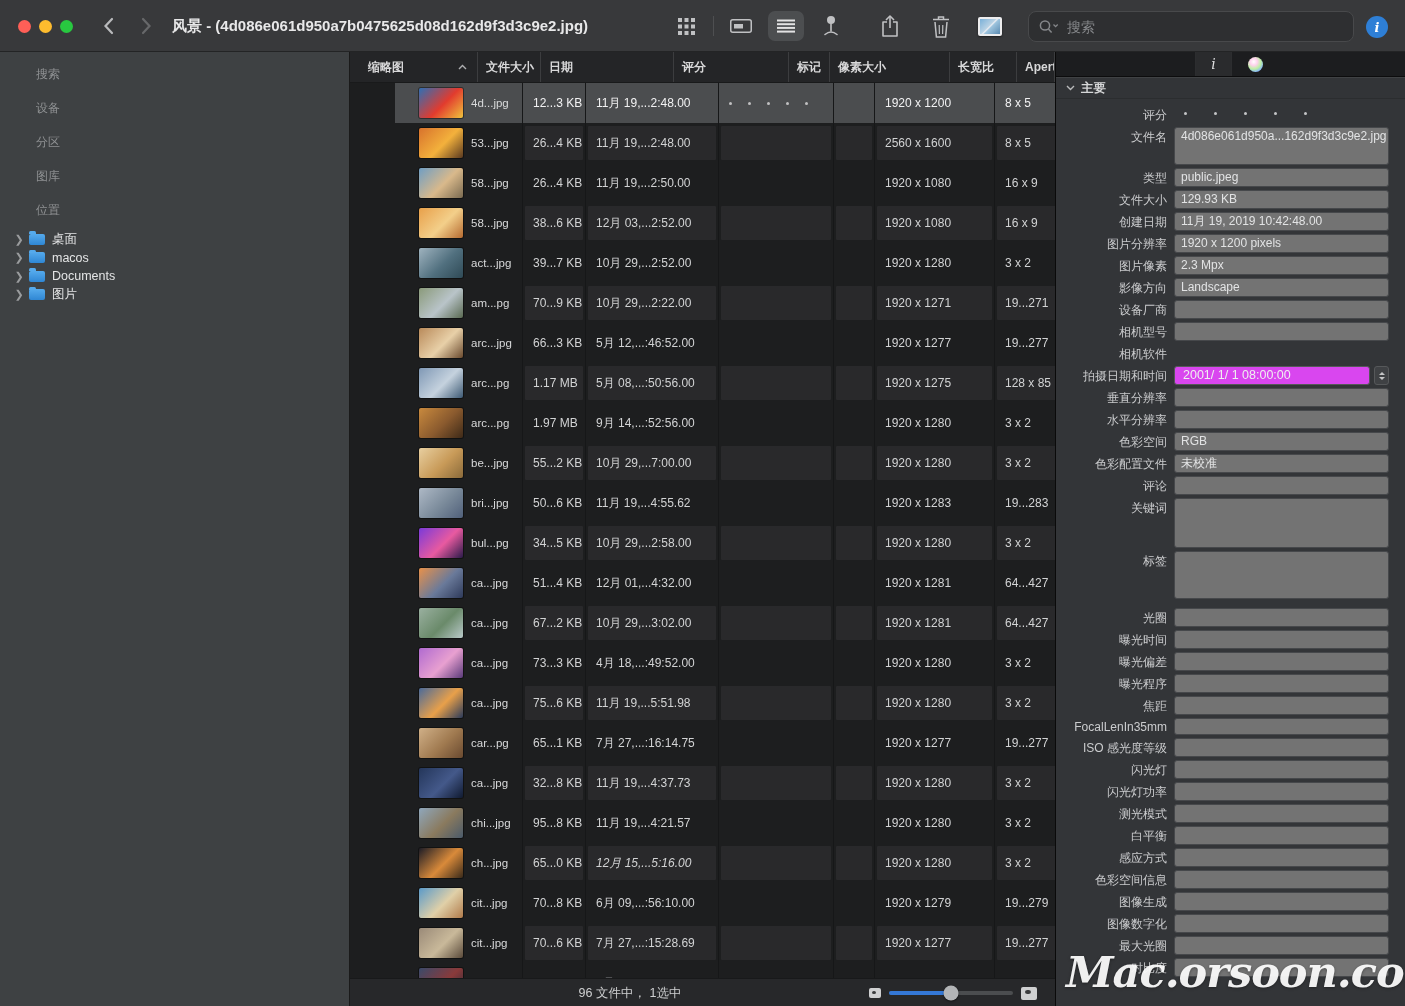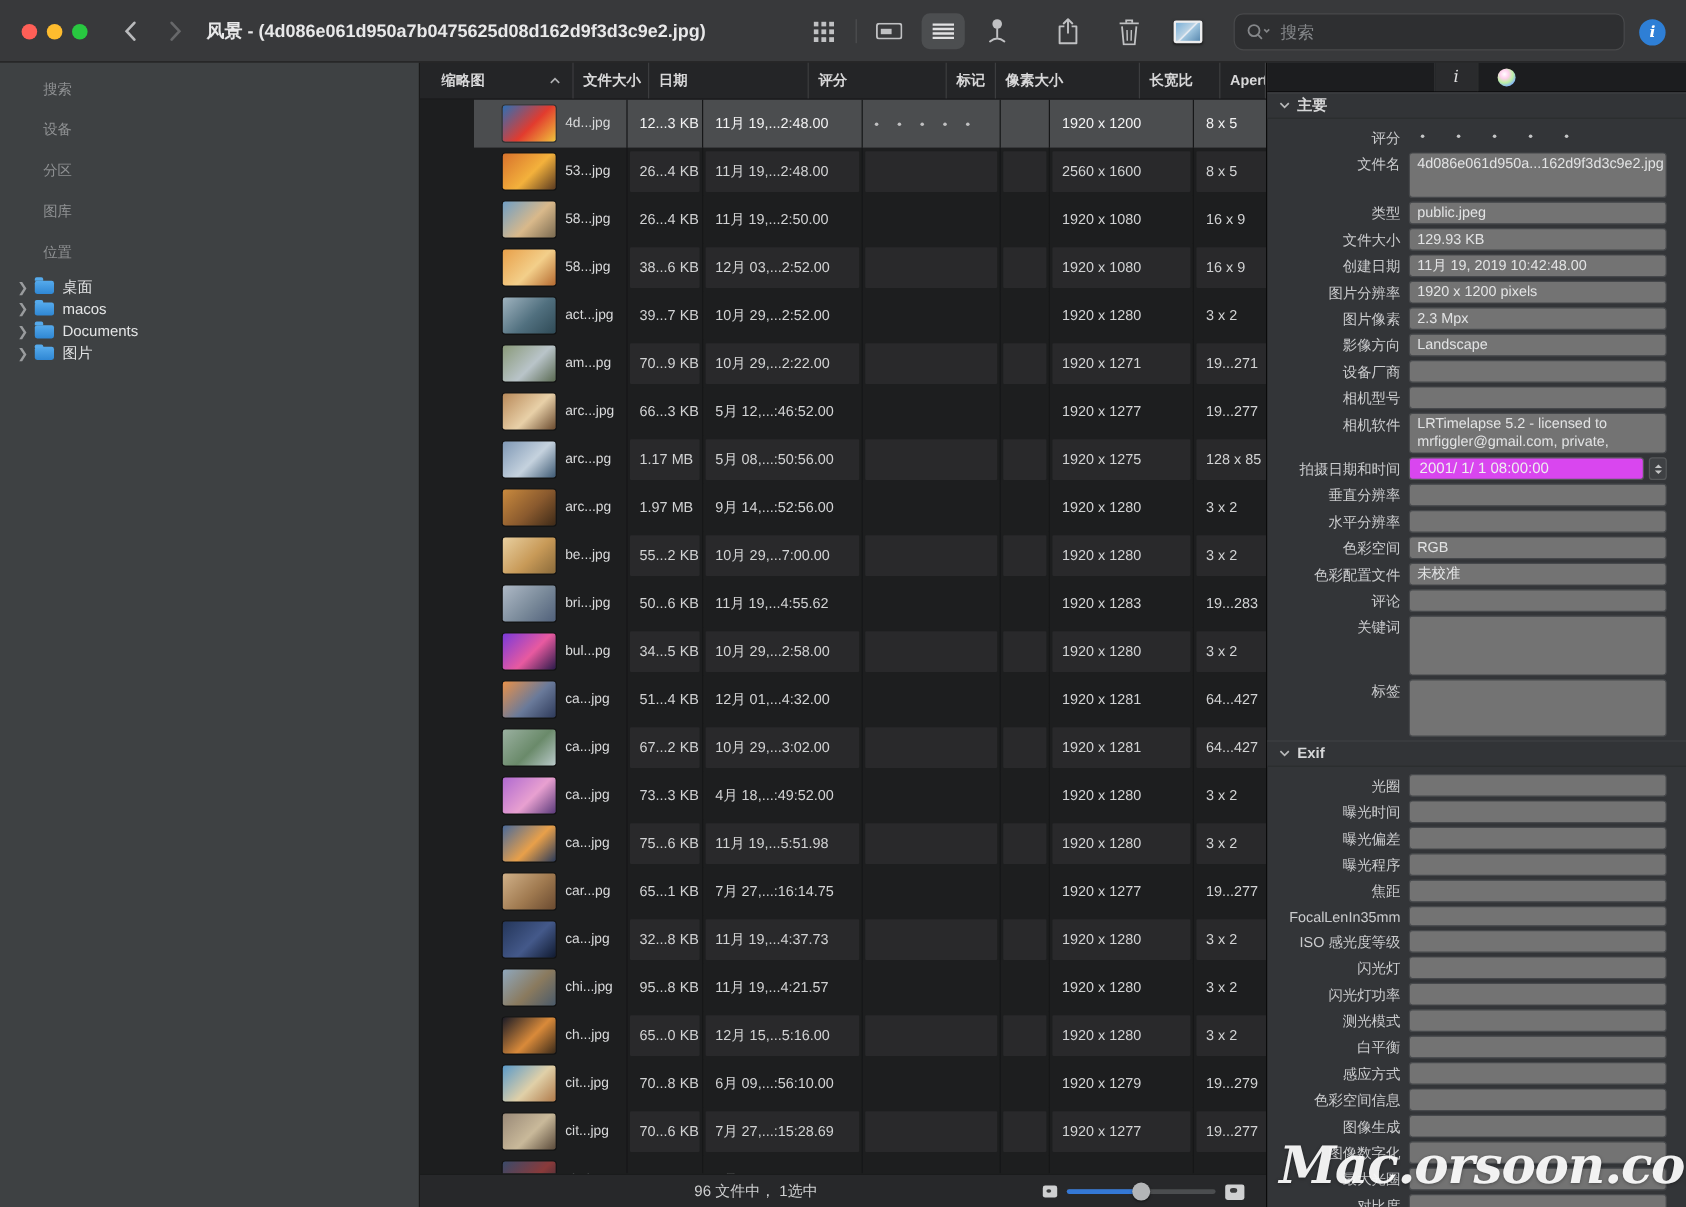--- a/index.html
+++ b/index.html
@@ -771,21 +771,21 @@
         </div>
       </div>
       <div class="trow stripe">
         <div class="cell" style="width: 128px;">
           <div class="thumb" style="background: linear-gradient(135deg, rgb(28, 28, 38) 0%, rgb(217, 138, 58) 55%, rgb(58, 42, 26) 100%);"></div>
           <span class="fname">ch...jpg</span>
         </div>
         <div class="cell" style="width: 63px;">
           <div class="inner">65...0 KB</div>
         </div>
-        <div class="cell" style="width: 133px;">
+        <div class="cell" style="width: 133px; font-style: italic;">
           <div class="inner">12月 15,...5:16.00</div>
         </div>
         <div class="cell" style="width: 115px;">
           <div class="inner"></div>
         </div>
         <div class="cell" style="width: 41px;">
           <div class="inner"></div>
         </div>
         <div class="cell" style="width: 120px;">
           <div class="inner">1920 x 1280</div>
@@ -950,21 +950,20 @@
       <div class="ifield">
         <div class="ilabel">设备厂商</div>
         <div class="ibox"></div>
       </div>
       <div class="ifield">
         <div class="ilabel">相机型号</div>
         <div class="ibox"></div>
       </div>
       <div class="ifield">
         <div class="ilabel">相机软件</div>
-        <div class="ibox area34">LRTimelapse 5.2 - licensed to mrfiggler@gmail.com, private,</div>
       </div>
       <div class="ifield">
         <div class="ilabel">拍摄日期和时间</div>
         <div class="spinwrap">
           <div class="spinbox">2001/ 1/ 1 08:00:00</div>
           <div class="stepper">
             <span class="st-up"></span>
             <span class="st-dn"></span>
           </div>
         </div>
@@ -991,28 +990,20 @@
       </div>
       <div class="ifield">
         <div class="ilabel">关键词</div>
         <div class="ibox area50"></div>
       </div>
       <div class="ifield">
         <div class="ilabel">标签</div>
         <div class="ibox area48"></div>
       </div>
     </div>
-  <div class="isection">
-    <span>
-        <svg width="9" height="6" viewBox="0 0 9 6">
-          <path d="M1 1 L4.5 4.5 L8 1" stroke="#b9babb" stroke-width="1.4" fill="none"></path>
-        </svg>
-      </span>
-    <span>Exif</span>
-  </div>
   <div class="ifields" id="exif-fields">
       <div class="ifield">
         <div class="ilabel">光圈</div>
         <div class="ibox"></div>
       </div>
       <div class="ifield">
         <div class="ilabel">曝光时间</div>
         <div class="ibox"></div>
       </div>
       <div class="ifield">

